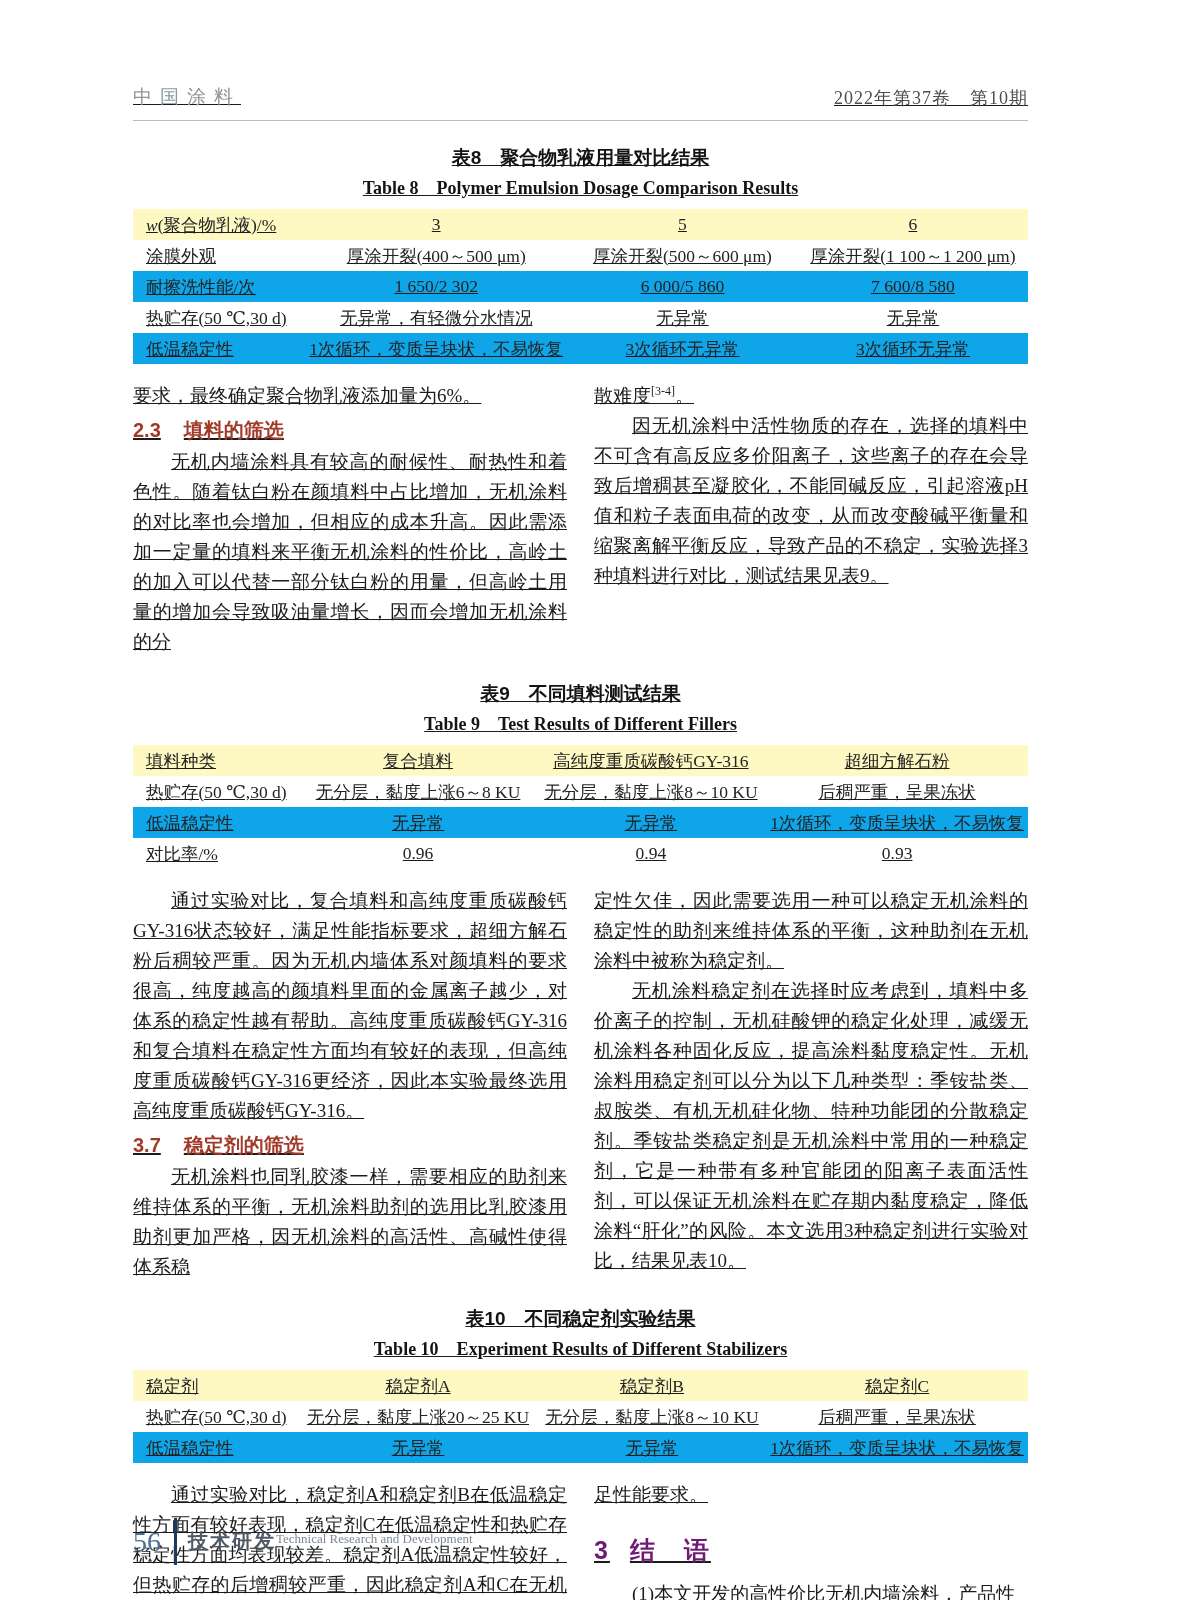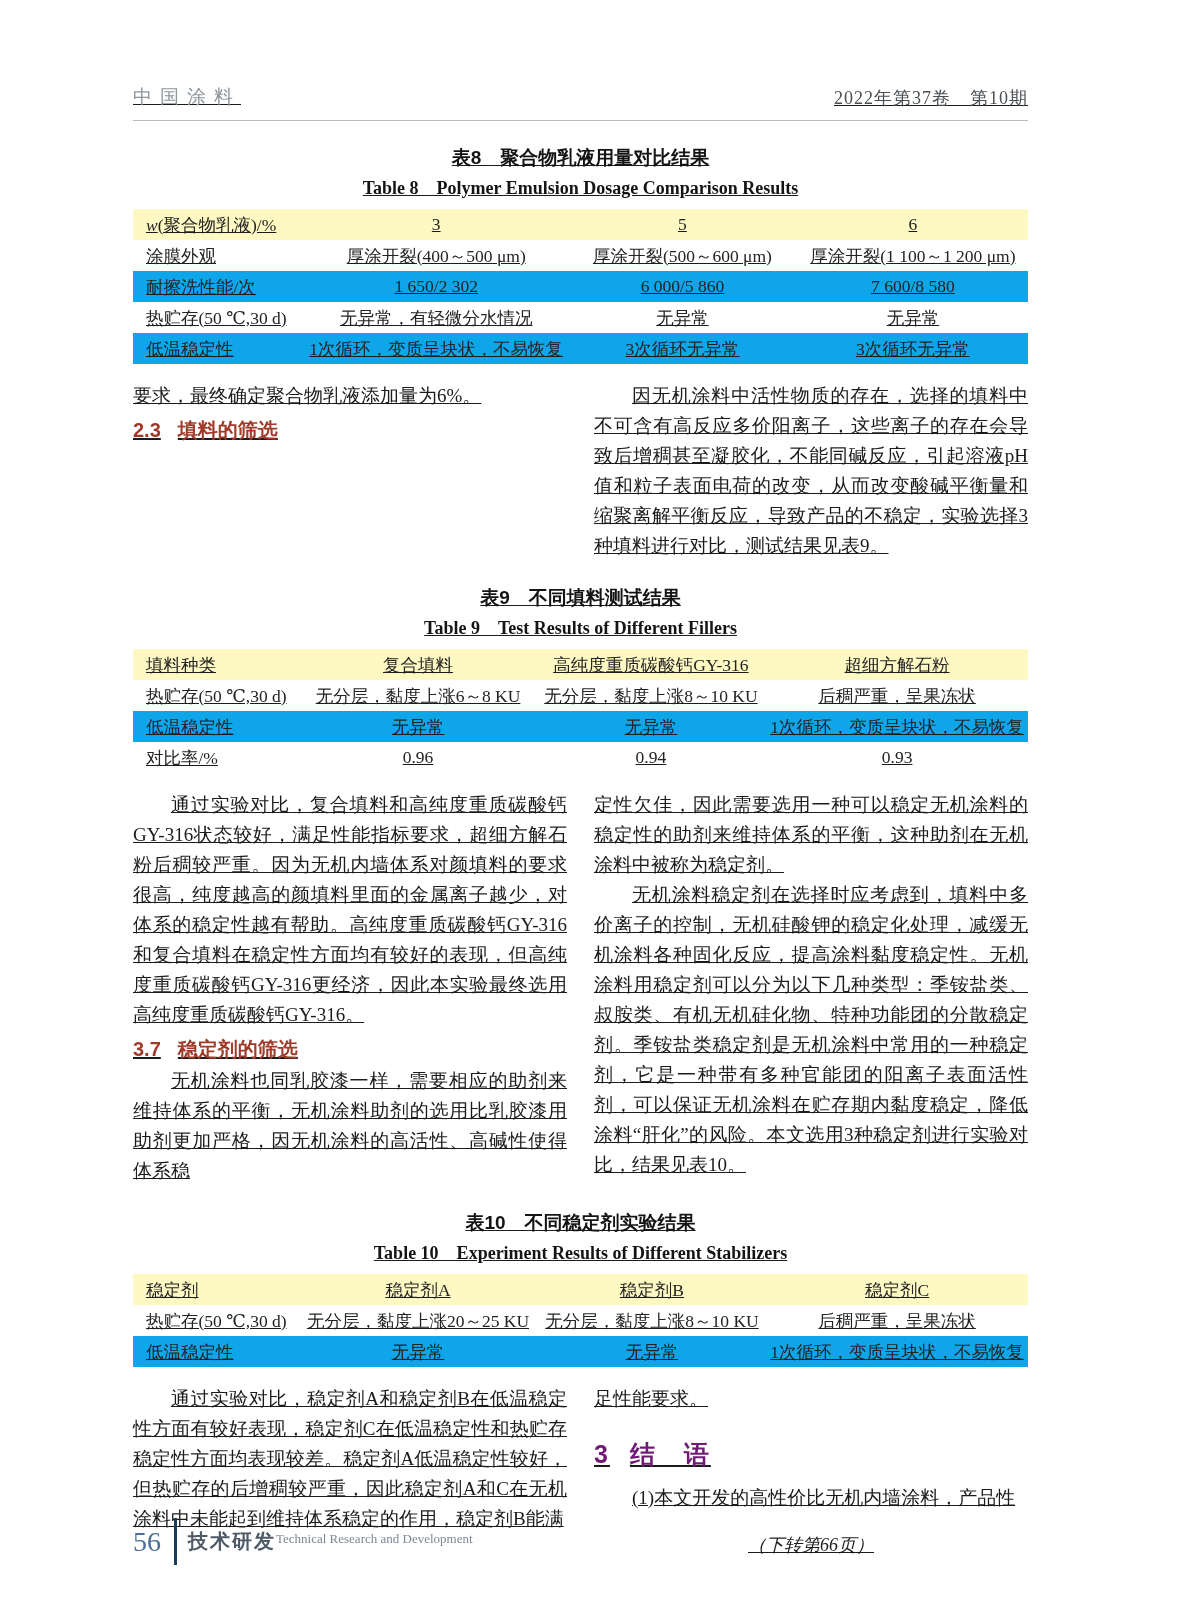--- a/index.html
+++ b/index.html
@@ -40,21 +40,21 @@
   
   .two-col { display:flex; gap:27px; margin-top:17px; }
   .col { width:448px; }
   .para { margin:0; font-size:19px; line-height:30px; text-align:justify; }
   .para.indent { text-indent:2em; }
   sup.ref { font-size:12px; line-height:0; }
   .sub-heading {
     margin:6px 0 3px; font-family:"Liberation Sans","DejaVu Sans",sans-serif;
     font-weight:bold; font-size:20px; color:#a23a29;
   }
-  .sub-heading .num { margin-right:17px; }
+  .sub-heading .num { margin-right:23px; }
   .sec3-heading {
     margin:24px 0 12px; font-family:"Liberation Sans","DejaVu Sans",sans-serif;
     font-weight:bold; font-size:25px; color:#701a75; letter-spacing:2px;
   }
   .sec3-heading .num { margin-right:20px; }
   .continuation { margin:20px 0 0; font-size:18px; font-style:italic; text-align:center; }
 
   
   .page-footer { position:absolute; left:133px; bottom:35px; display:flex; align-items:center; }
   .page-num { font-size:28px; color:#4d6f94; margin-right:13px; }
@@ -119,22 +119,24 @@
           <td>3次循环无异常</td>
         </tr>
         </tbody>
       </table>
     </section>
 
     <div class="two-col">
       <div class="col">
         <p class="para">要求，最终确定聚合物乳液添加量为6%。</p>
         <h3 class="sub-heading"><span class="num">2.3</span><span>填料的筛选</span></h3>
-      </div>
-      <div class="col">
+        <p class="para indent">无机内墙涂料具有较高的耐候性、耐热性和着色性。随着钛白粉在颜填料中占比增加，无机涂料的对比率也会增加，但相应的成本升高。因此需添加一定量的填料来平衡无机涂料的性价比，高岭土的加入可以代替一部分钛白粉的用量，但高岭土用量的增加会导致吸油量增长，因而会增加无机涂料的分</p>
+      </div>
+      <div class="col">
+        <p class="para"><span>散难度</span><sup class="ref">[3-4]</sup><span>。</span></p>
         <p class="para indent">因无机涂料中活性物质的存在，选择的填料中不可含有高反应多价阳离子，这些离子的存在会导致后增稠甚至凝胶化，不能同碱反应，引起溶液pH值和粒子表面电荷的改变，从而改变酸碱平衡量和缩聚离解平衡反应，导致产品的不稳定，实验选择3种填料进行对比，测试结果见表9。</p>
       </div>
     </div>
 
     <section class="table-block">
       <div class="tb-title-cn">表9　不同填料测试结果</div>
       <div class="tb-title-en">Table 9　Test Results of Different Fillers</div>
       <table>
         <colgroup>
             <col class="c1">

